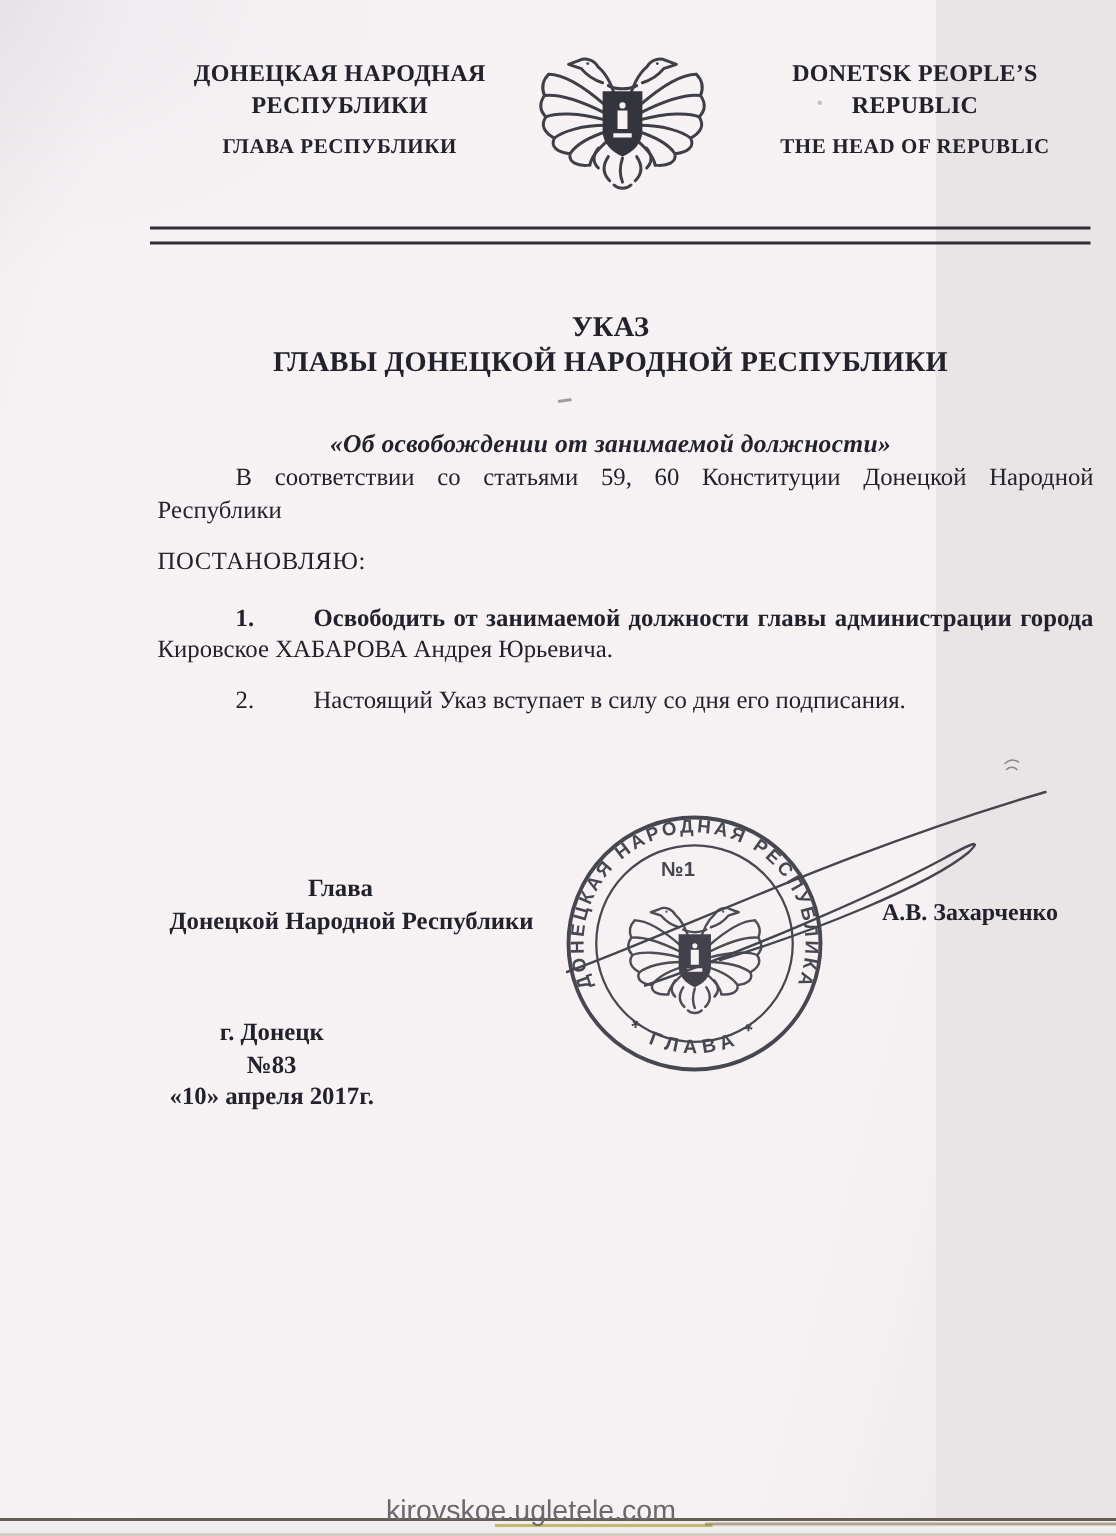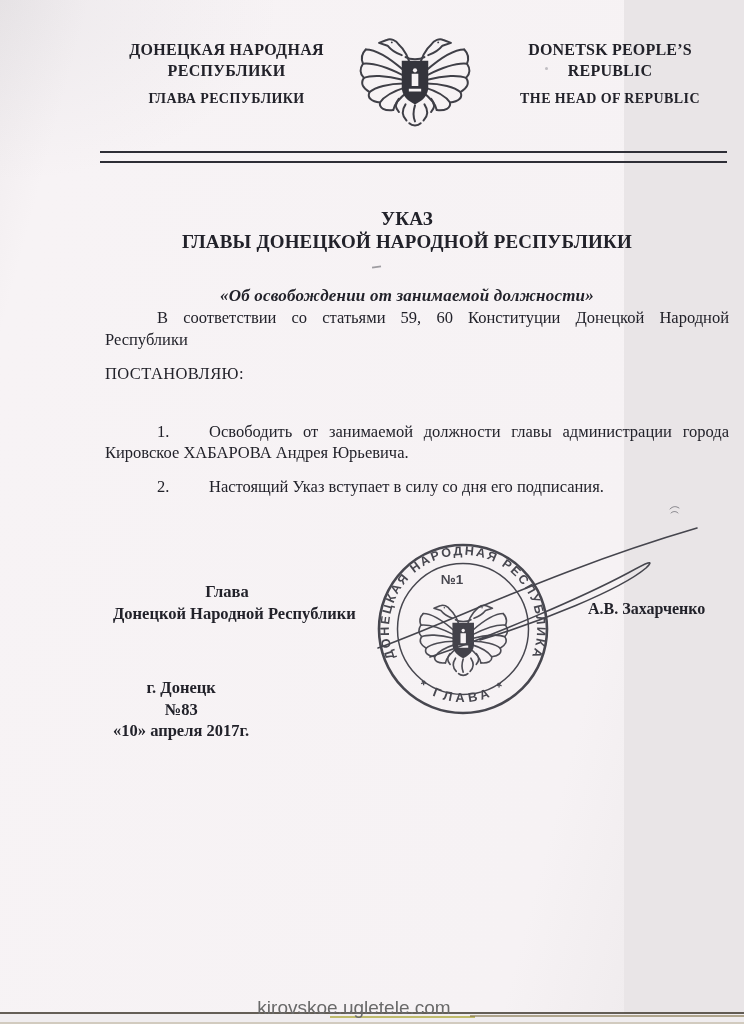--- a/index.html
+++ b/index.html
@@ -24,21 +24,21 @@
         border-top:2.5px solid #2e2e36;border-bottom:2.5px solid #2e2e36;}
   
   .title{left:95px;top:207px;width:624px;font-size:19px;font-weight:bold;line-height:23px;text-align:center;letter-spacing:.2px;}
   .subject{left:95px;top:286px;width:624px;font-size:17px;font-weight:bold;font-style:italic;text-align:center;letter-spacing:.2px;}
   
   .body-block{left:105px;top:307px;width:624px;font-size:16.5px;line-height:21.5px;}
   .jl{text-align:justify;text-align-last:justify;}
   .indent{text-indent:52px;}
   .num{display:inline-block;width:52px;text-indent:0;}
   .resolve{margin-top:13px;letter-spacing:.4px;}
-  .item1{margin-top:36px;}
+  .item1{margin-top:16px;font-weight:bold;}
   .item2{margin-top:12px;}
   
   .sig-left{left:113px;top:581px;width:284px;font-size:16.5px;font-weight:bold;line-height:22px;}
   .sig-left .l1{text-align:center;padding-right:56px;}
   .sig-name{left:588px;top:600px;width:140px;font-size:16px;font-weight:bold;}
   .stamp-svg{left:350px;top:495px;}
   
   .issue{left:113px;top:677px;font-size:16.5px;font-weight:bold;line-height:21.5px;text-align:center;}
   
   .wm{left:224px;top:997px;width:260px;text-align:center;

